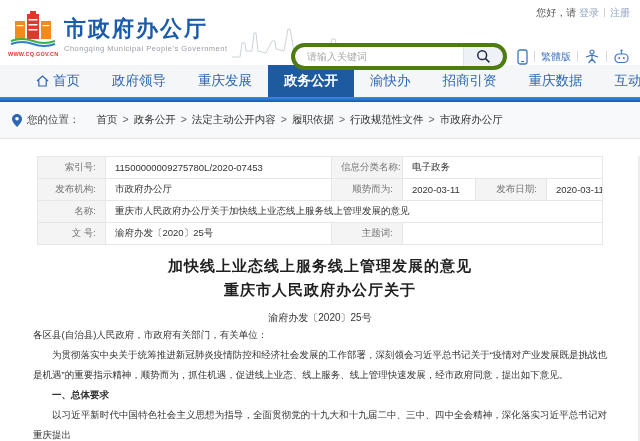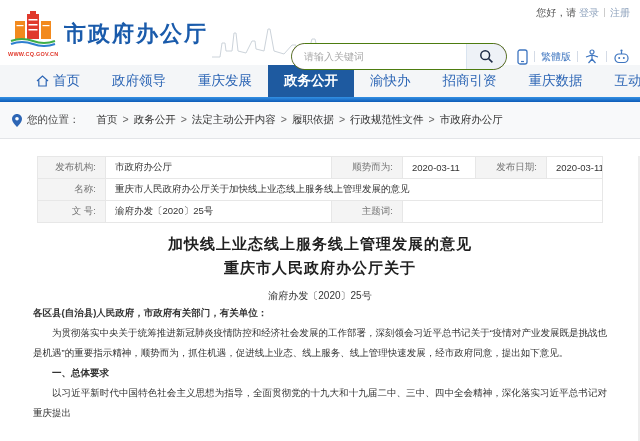--- a/index.html
+++ b/index.html
@@ -13,21 +13,21 @@
   .logo-caption { font-size: 5.5px; font-weight: bold; color: #e0392c; letter-spacing: .2px; white-space: nowrap; }
   .brand-text h1 { font-size: 22px; color: #1a5bab; letter-spacing: 2px; line-height: 26px; font-weight: bold; }
   .brand-text .en { font-size: 7.5px; color: #9aa0a6; letter-spacing: .5px; margin-top: 2px; }
   .skyline { margin-left: 4px; margin-top: 14px; }
 
   .top-right { position: absolute; right: 10px; top: 6px; text-align: right; }
   .user-links { font-size: 10px; color: #555; margin-bottom: 23px; }
   .user-links a { color: #8fa3bd; text-decoration: none; }
   .userbar-sep { display: inline-block; width: 1px; height: 9px; background: #ccc; margin: 0 5px; vertical-align: -1px; }
   .search-row { display: flex; align-items: center; }
-  .search-box { width: 216px; height: 27px; border: 1px solid #4d7c0f; border-radius: 14px;
+  .search-box { width: 216px; height: 27px; border: 4px solid #4d7c0f; border-radius: 14px;
     overflow: hidden; display: flex; background: #701a75; }
   .search-box input { flex: 1; border: none; outline: none; font-size: 10px; padding: 0 12px; color: #333;
     font-family: "Liberation Sans", sans-serif; }
   .search-box input::placeholder { color: #aaa; }
   .search-btn { width: 40px; border: none; border-left: 1px solid #d9e4f0; background: #eef2f7;
     display: flex; align-items: center; justify-content: center; cursor: pointer; }
   .quick-icons { display: flex; align-items: center; margin-left: 10px; color: #3f76c0; }
   .quick-icons .vsep { width: 1px; height: 11px; background: #d4dbe6; margin: 0 6px; }
   .traditional-link { font-size: 10px; color: #3f76c0; text-decoration: none; white-space: nowrap; }
 
@@ -56,21 +56,21 @@
   table.meta th, table.meta td { border: 1px solid #e7e7e7; height: 22px; padding: 2px 9px; overflow: hidden; white-space: nowrap; }
   table.meta th { background: #f4f4f4; color: #757575; font-weight: normal; text-align: right; }
   table.meta td { color: #333; text-align: left; }
 
   .doc-title { text-align: center; margin-top: 9px; font-family: "Liberation Serif", serif;
     font-weight: bold; font-size: 15px; color: #1f1f1f; line-height: 24px; letter-spacing: 1px; }
   .doc-number { text-align: center; font-size: 10px; color: #333; margin-top: 9px; }
 
   .doc-body { padding: 0 33px; font-size: 9.5px; color: #333; line-height: 20px; text-align: justify; }
   .doc-body p { margin: 0; }
-  .salutation { margin-top: 12px; font-weight: bold; }
+  .salutation { margin-top: 12px; }
   .indent { text-indent: 2em; }
   .section-heading { font-weight: bold; text-indent: 2em; }
 </style>
 </head>
 <body>
 
 <header class="topbar">
   <div class="brand">
     <div class="logo">
       <svg width="46" height="36" viewBox="0 0 46 36">
@@ -83,20 +83,21 @@
         <rect x="18.5" y="18" width="9" height="1.5" fill="#fff"></rect>
         <rect x="6.5" y="14" width="7" height="1.2" fill="#fff"></rect>
         <rect x="32.5" y="14" width="7" height="1.2" fill="#fff"></rect>
         <path d="M1 30 Q 12 26, 23 30 T 45 30" stroke="#3fae4a" stroke-width="2" fill="none"></path>
         <path d="M1 33 Q 12 29, 23 33 T 45 33" stroke="#2e7fd0" stroke-width="2" fill="none"></path>
       </svg>
       <div class="logo-caption">WWW.CQ.GOV.CN</div>
     </div>
     <div class="brand-text">
       <h1>市政府办公厅</h1>
+      <div class="en">Chongqing Municipal People's Government</div>
     </div>
     <svg class="skyline" width="150" height="40" viewBox="0 0 150 40">
       <path d="M0 36 L8 36 L10 22 L13 22 L14 30 L20 30 L22 12 L24 12 L26 30 L34 32 L40 20 L43 20 L44 28 L52 30 L56 8 L58 8 L62 30 L72 33 L80 24 L84 24 L86 31 L96 33 L100 18 L103 18 L106 31 L118 34 L126 28 L134 31 L150 33" stroke="#ccd3da" stroke-width="1" fill="none"></path>
     </svg>
   </div>
 
   <div class="top-right">
     <div class="user-links">
       <span>您好，请</span>
       <a href="#">登录</a><span class="userbar-sep"></span><a href="#">注册</a>
@@ -195,20 +196,26 @@
   <table class="meta">
     <colgroup>
       <col style="width:68px">
         <col style="width:226px">
         <col style="width:71px">
       <col style="width:73px">
         <col style="width:71px">
         <col style="width:56px">
     </colgroup>
     <tbody>
+        <tr>
+      <th>索引号:</th>
+      <td>11500000009275780L/2020-07453</td>
+      <th>信息分类名称:</th>
+      <td colspan="3">电子政务</td>
+    </tr>
     <tr>
       <th>发布机构:</th>
       <td>市政府办公厅</td>
       <th>顺势而为:</th>
       <td>2020-03-11</td>
       <th>发布日期:</th>
       <td>2020-03-11</td>
     </tr>
     <tr>
       <th>名称:</th>

